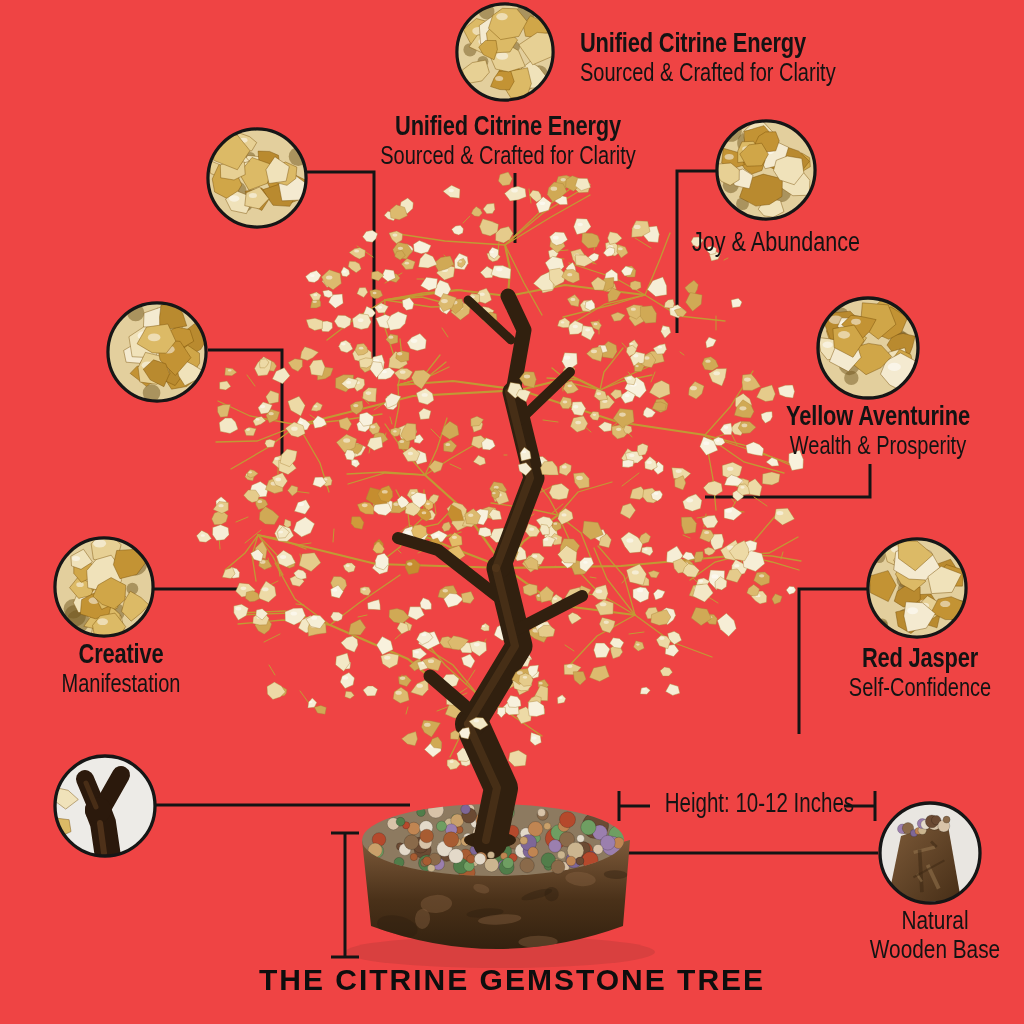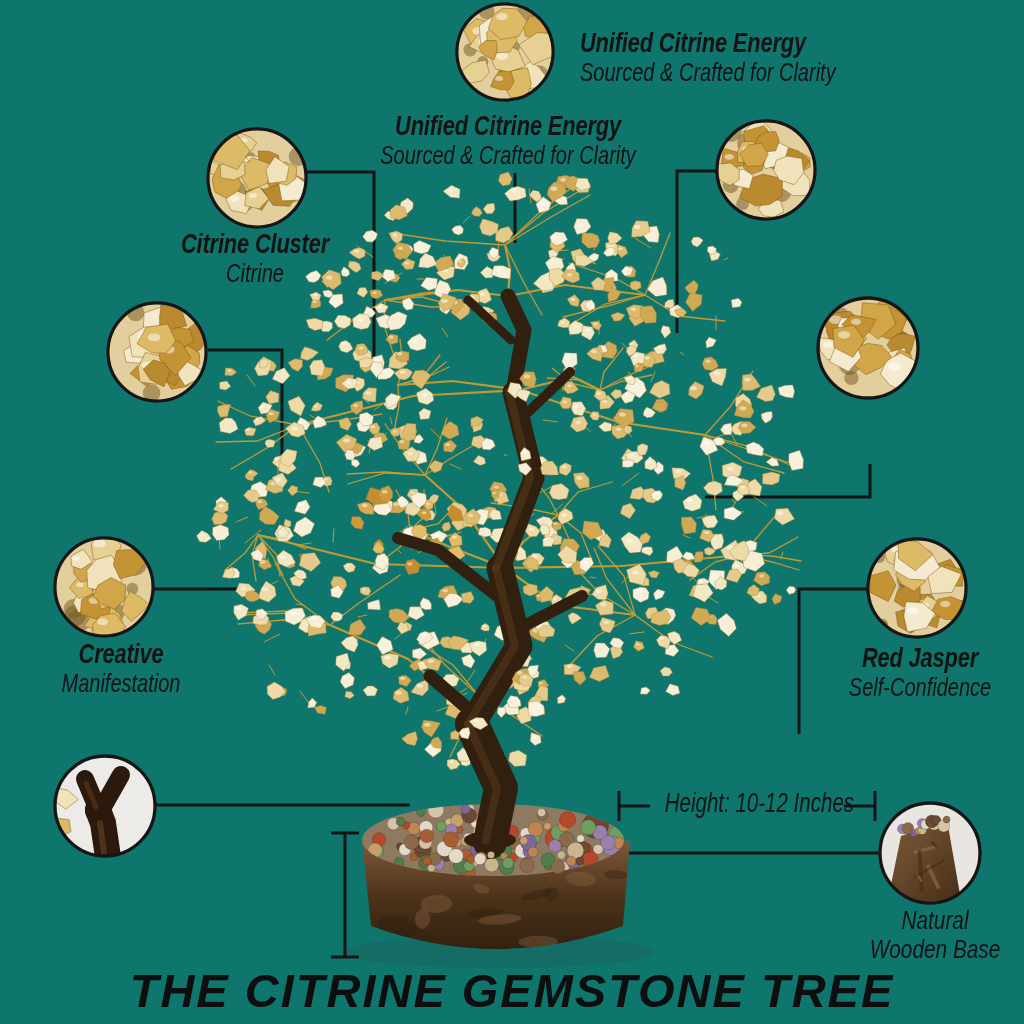--- a/index.html
+++ b/index.html
@@ -1,33 +1,33 @@
 <!DOCTYPE html>
 <html><head>
 <meta charset="utf-8">
 <style>
   html,body{margin:0;padding:0;background:#ddd;}
-  .stage{position:relative;width:1024px;height:1024px;margin:0 auto;background:#0f766e;
-         font-family:"Liberation Sans",sans-serif;color:#141414;overflow:hidden;font-style:italic;}
+  .stage{position:relative;width:1024px;height:1024px;margin:0 auto;background:#ef4444;
+         font-family:"Liberation Sans",sans-serif;color:#141414;overflow:hidden;}
   #scene{position:absolute;left:0;top:0;}
   .thumb{position:absolute;}
   .thumb svg{width:100%;height:100%;display:block;}
   .lbl{position:absolute;text-align:center;color:#131313;}
   .lb{display:block;font-weight:700;font-size:28px;line-height:31px;letter-spacing:-.2px;
       transform:scaleX(.78);white-space:nowrap;}
   .lr{display:block;font-weight:400;font-size:25px;line-height:28px;
       transform:scaleX(.8);white-space:nowrap;}
   .lr.md{font-size:27px;}
   .lr.sm{font-size:26px;line-height:29px;}
   .lbl.left{text-align:left;}
   .lbl.left .lb,.lbl.left .lr{transform-origin:0 50%;}
   .hm{position:absolute;top:789px;left:640px;width:206px;text-align:center;}
   .hm .lr{font-size:27px;transform:scaleX(.76);}
   .main-title{position:absolute;top:963px;left:0;width:1024px;text-align:center;
-      font-size:47px;font-weight:700;letter-spacing:2px;color:#0e0e0e;white-space:nowrap;}
+      font-size:30px;font-weight:700;letter-spacing:2px;color:#0e0e0e;white-space:nowrap;}
 </style>
 </head>
 <body>
 
 <div class="stage">
 
   <svg id="scene" width="1024" height="1024" viewBox="0 0 1024 1024">
       <defs>
         <linearGradient id="barkG" x1="0" y1="0" x2="0" y2="1">
           <stop offset="0%" stop-color="#7d5a3a"></stop>
@@ -1584,27 +1584,30 @@
   <div class="lbl left" style="left:580px;top:27px;width:300px">
     <span class="lb">Unified Citrine Energy</span>
     <span class="lr">Sourced &amp; Crafted for Clarity</span>
   </div>
 
   <div class="lbl" style="left:308px;top:110px;width:400px">
     <span class="lb">Unified Citrine Energy</span>
     <span class="lr">Sourced &amp; Crafted for Clarity</span>
   </div>
 
-  <div class="lbl" style="left:135px;top:228px;width:240px">
-    <span class="lb">Citrine Cluster</span>
-    <span class="lr">Citrine</span>
+
+  <div class="lbl" style="left:656px;top:228px;width:240px">
+    <span class="lr md">Joy &amp; Abundance</span>
   </div>
 
 
-
+  <div class="lbl" style="left:742px;top:400px;width:272px">
+    <span class="lb">Yellow Aventurine</span>
+    <span class="lr">Wealth &amp; Prosperity</span>
+  </div>
 
   <div class="lbl" style="left:16px;top:638px;width:210px">
     <span class="lb">Creative</span>
     <span class="lr">Manifestation</span>
   </div>
 
   <div class="lbl" style="left:795px;top:642px;width:250px">
     <span class="lb">Red Jasper</span>
     <span class="lr">Self-Confidence</span>
   </div>

